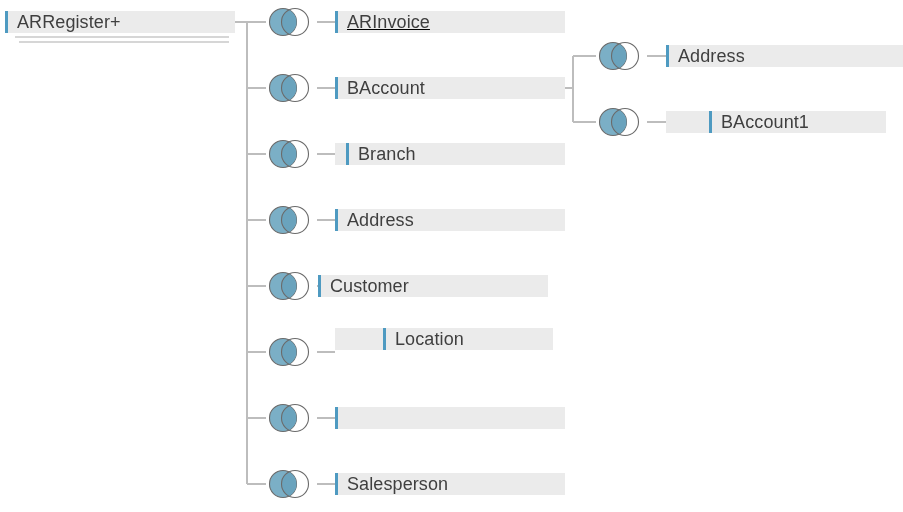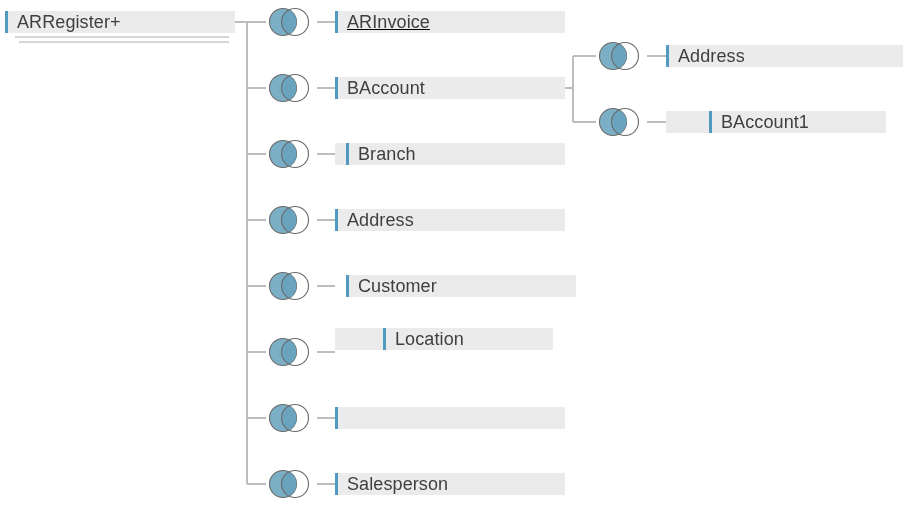--- a/index.html
+++ b/index.html
@@ -160,21 +160,21 @@
             <clipPath id="cp-join-venn-icon-286">
               <circle cx="29" cy="15" r="13.5"></circle>
             </clipPath>
           </defs>
           <circle cx="17" cy="15" r="13.5" fill="#7bafc6" stroke="#6b6b6b" stroke-width="1.1"></circle>
           <circle cx="17" cy="15" r="13.5" fill="#6aa3bd" clip-path="url(#cp-join-venn-icon-286)"></circle>
           <circle cx="29" cy="15" r="13.5" fill="none" stroke="#6b6b6b" stroke-width="1.1"></circle>
         </svg>
       </div>
       <div class="conn h" style="left: 317px; top: 285px; width: 18px;"></div>
-      <div class="label-box" style="left: 346px; top: 275px; width: 230px;">
+      <div class="label-box" style="left: 318px; top: 275px; width: 230px;">
         <span class="bar"></span>
         <span class="txt">Customer</span>
       </div>
       <div class="conn h" style="left: 247px; top: 351px; width: 19px;"></div>
       <div class="venn" style="left: 266px; top: 337px;">
         <svg width="46" height="30" viewBox="0 0 46 30">
           <defs>
             <clipPath id="cp-join-venn-icon-352">
               <circle cx="29" cy="15" r="13.5"></circle>
             </clipPath>

